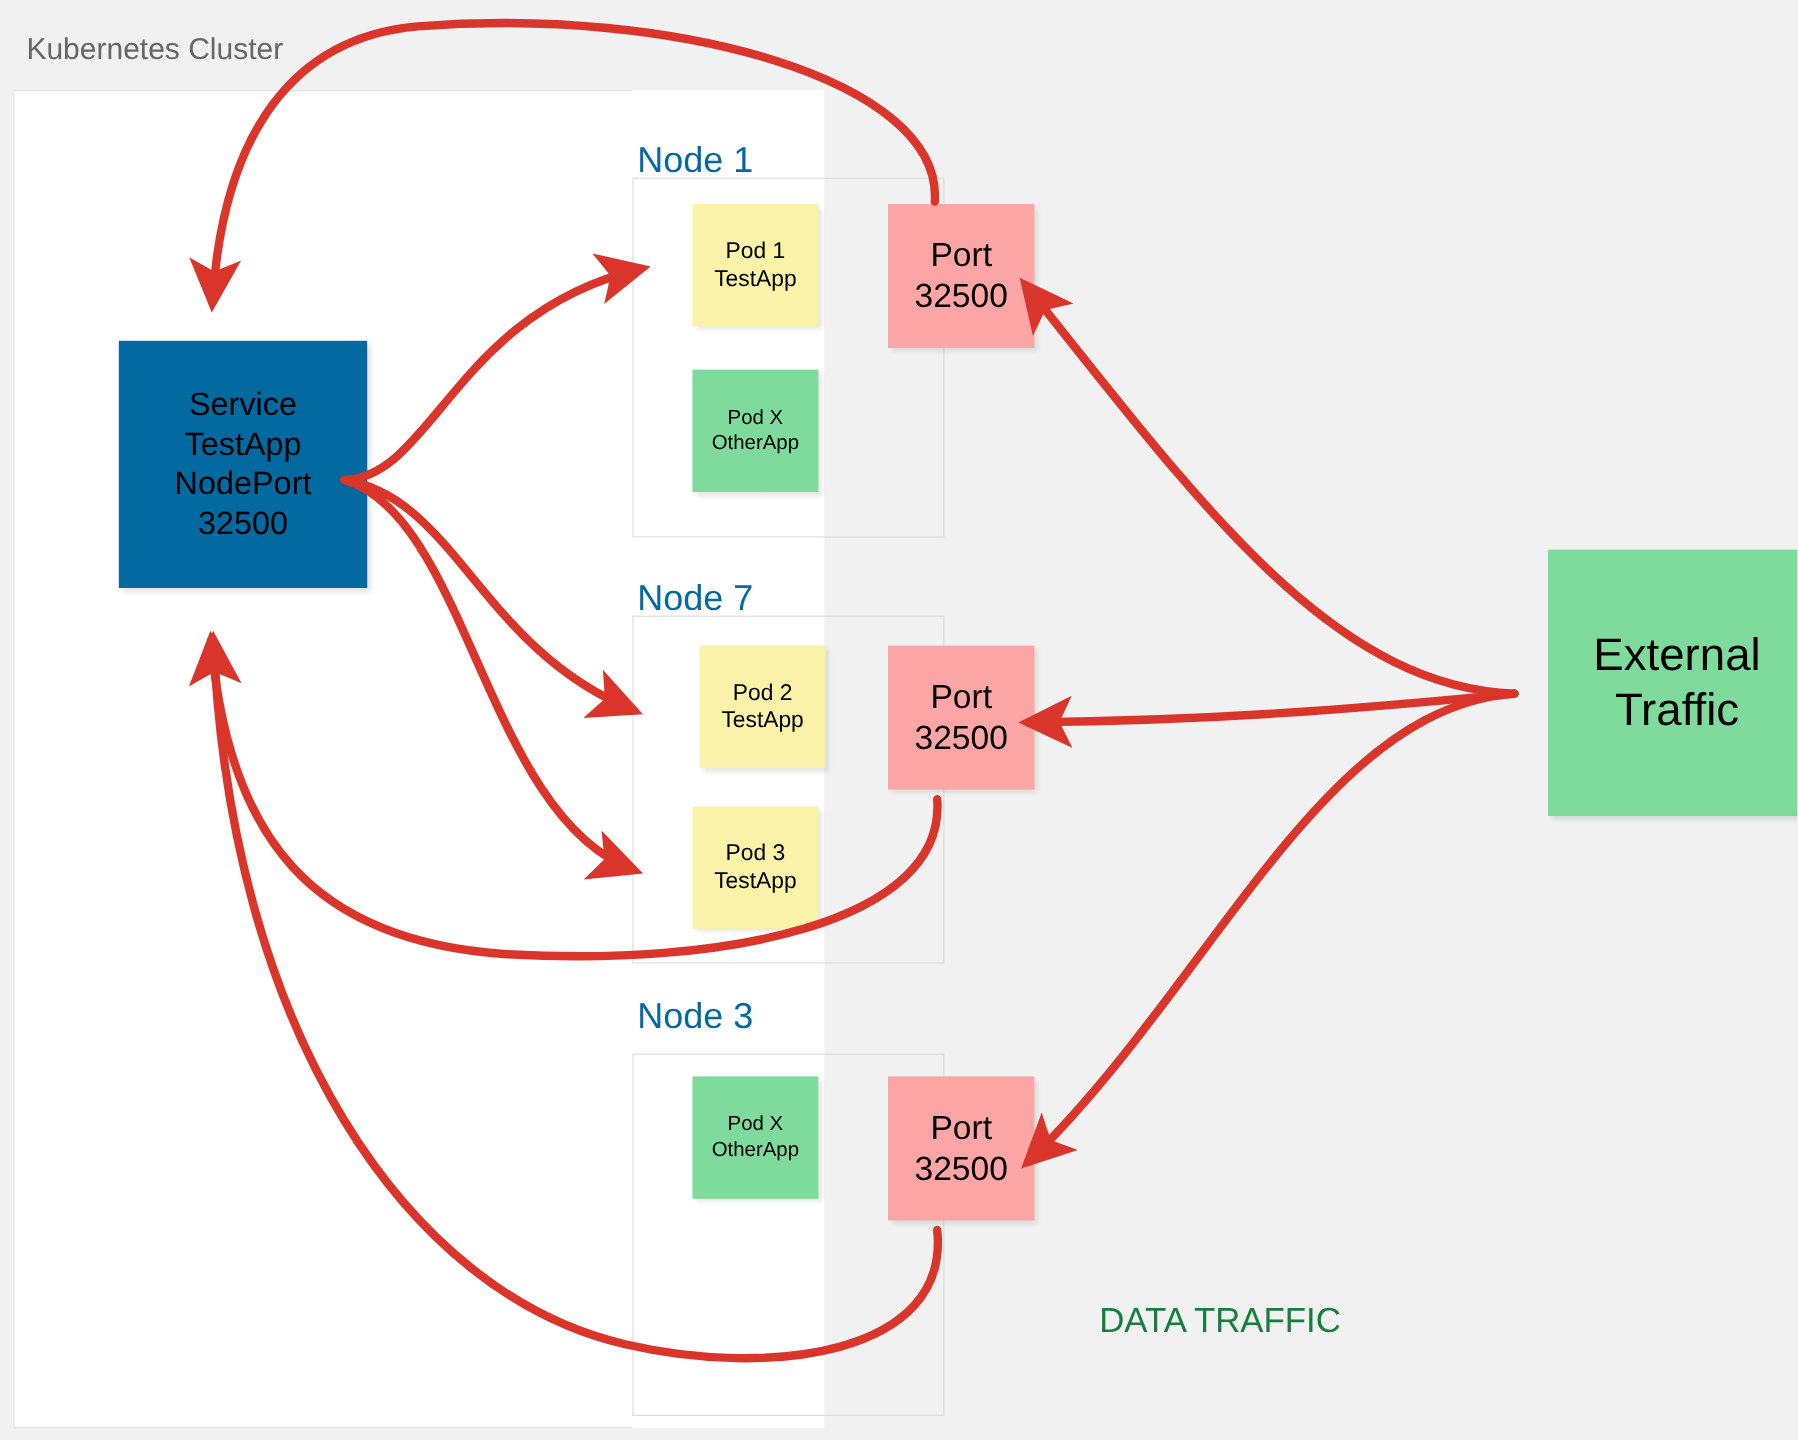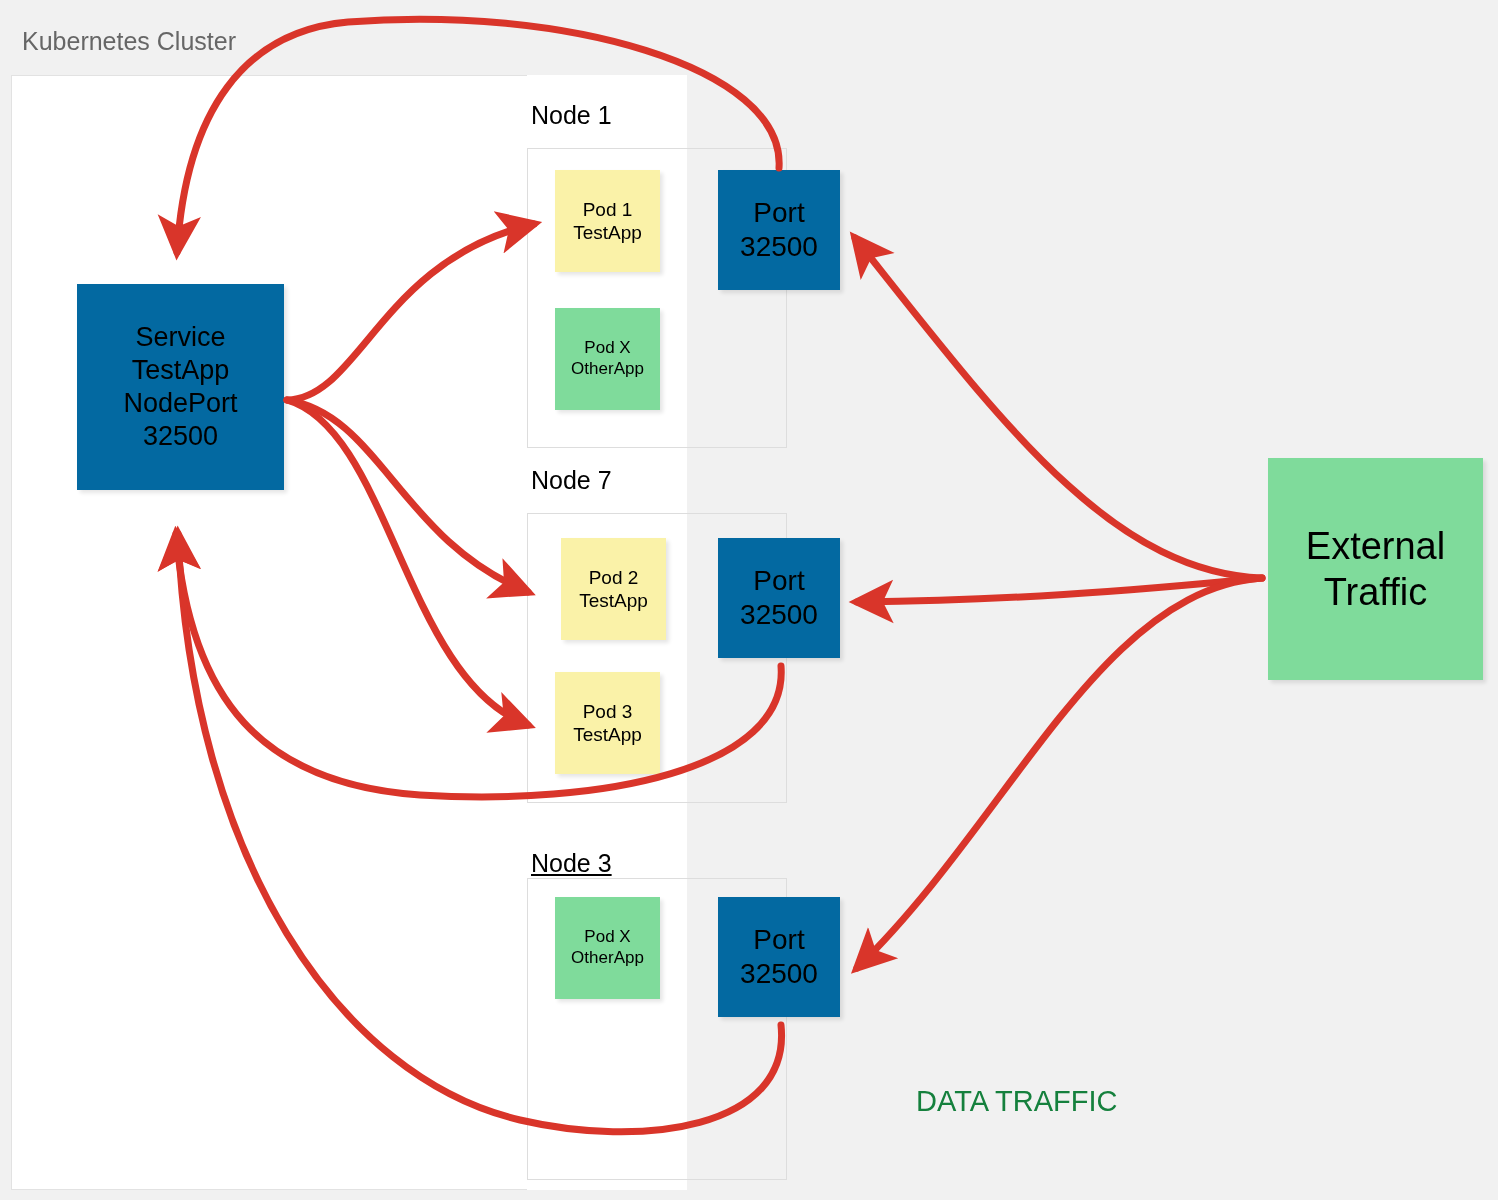--- a/index.html
+++ b/index.html
@@ -30,23 +30,24 @@
     top: 75px;
     width: 676px;
     height: 1115px;
     background: #ffffff;
     border: 1px solid #e2e2e2;
     box-sizing: border-box;
   }
   
   .node-label {
     position: absolute;
-    font-size: 25px;
-    color: #000000;
+    font-size: 30px;
+    color: #0369a1;
     white-space: nowrap;
+    margin-top: 16px;
   }
   .node-box {
     position: absolute;
     background: transparent;
     border: 1px solid #dddddd;
     box-sizing: border-box;
   }
   .node-bg {
     position: absolute;
     background: #ffffff;
@@ -57,35 +58,36 @@
     position: absolute;
     box-sizing: border-box;
     display: flex;
     flex-direction: column;
     align-items: center;
     justify-content: center;
     text-align: center;
     color: #000000;
     box-shadow: 3px 3px 4px rgba(0,0,0,0.10);
     line-height: 1.22;
+    margin-left: 22px;
   }
   .box.service {
     background: #0369a1;
     font-size: 27px;
   }
   .box.pod {
     background: #faf2a8;
     font-size: 19px;
   }
   .box.pod-other {
     background: #7fdb9b;
     font-size: 17px;
   }
   .box.port {
-    background: #0369a1;
+    background: #fca5a5;
     font-size: 28px;
   }
   .box.external {
     background: #7fdb9b;
     font-size: 38px;
   }
   .box .ln { display: block; }
   
   #arrows {
     position: absolute;
@@ -116,21 +118,21 @@
 
   <div class="node-bg" style="left:527px; top:75px; width:160px; height:373px;"></div>
   <div class="node-label" style="left:531px; top:101px;">Node 1</div>
   <div class="node-box" style="left:527px; top:148px; width:260px; height:300px;"></div>
 
   <div class="node-bg" style="left:527px; top:448px; width:160px; height:355px;"></div>
   <div class="node-label" style="left:531px; top:466px;">Node 7</div>
   <div class="node-box" style="left:527px; top:513px; width:260px; height:290px;"></div>
 
   <div class="node-bg" style="left:527px; top:803px; width:160px; height:387px;"></div>
-  <div class="node-label" style="left:531px; top:849px;text-decoration:underline;">Node 3</div>
+  <div class="node-label" style="left:531px; top:815px;">Node 3</div>
   <div class="node-box" style="left:527px; top:878px; width:260px; height:302px;"></div>
 
   <div class="box service" style="left:77px; top:284px; width:207px; height:206px;">
     <span class="ln">Service</span>
     <span class="ln">TestApp</span>
     <span class="ln">NodePort</span>
     <span class="ln">32500</span>
   </div>
 
   <div class="box pod" style="left:555px; top:170px; width:105px; height:102px;">

